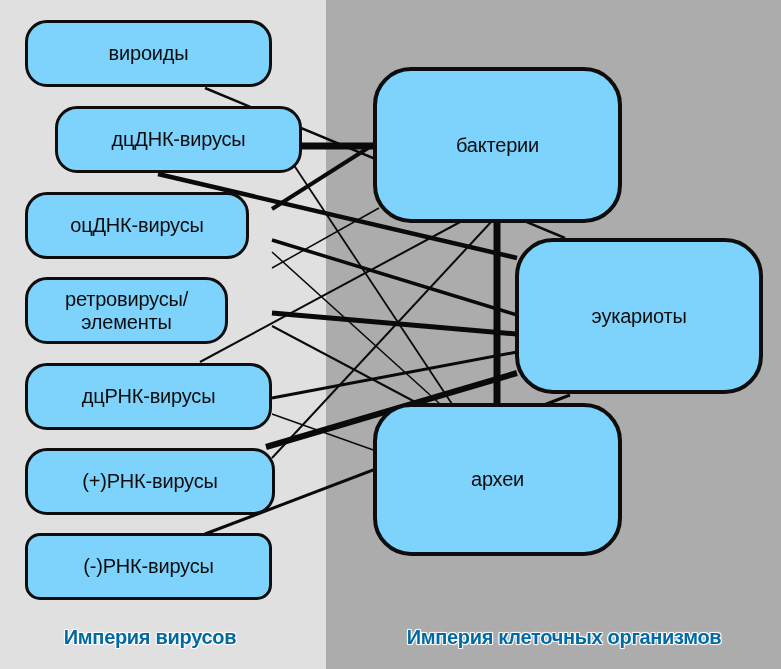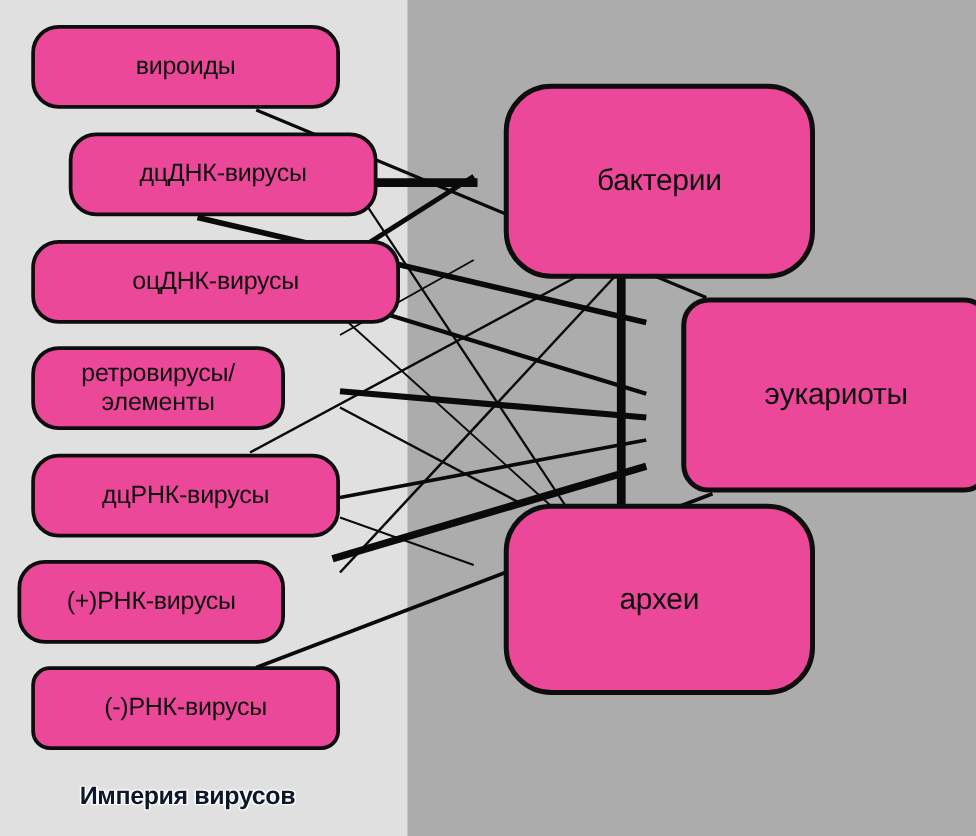--- a/index.html
+++ b/index.html
@@ -7,39 +7,38 @@
   #stage{
     position:relative;width:781px;height:669px;overflow:hidden;
     background:#e0e0e0;
   }
   #right-panel{
     position:absolute;top:0;bottom:0;right:0;width:455px;
   }
   #wires{position:absolute;left:0;top:0;z-index:1;}
   #boxes{position:absolute;left:0;top:0;width:100%;height:100%;z-index:2;}
   .node{
-    position:absolute;background:#ec4899;
+    position:absolute;background:#7dd3fc;
     display:flex;align-items:center;justify-content:center;
     box-sizing:border-box;text-align:center;
     color:#0d0d0d;
     font-stretch:condensed;
     letter-spacing:-0.2px;
   }
   .virus-node{
     border:3px solid #0d0d0d;border-radius:22px;
     font-size:20px;
   }
   .organism-node{
     border:4px solid #0d0d0d;border-radius:38px;
-    font-size:24px;
-    margin-left:30px;
+    font-size:20px;
   }
   .empire-label{
     position:absolute;z-index:3;
-    font-weight:bold;font-size:20px;color:#0f172a;
+    font-weight:bold;font-size:20px;color:#0369a1;
     text-align:center;white-space:nowrap;
     letter-spacing:-0.3px;
     text-shadow:-1px -1px 0 rgba(255,255,255,.85),
                  1px -1px 0 rgba(255,255,255,.85),
                 -1px  1px 0 rgba(255,255,255,.85),
                  1px  1px 0 rgba(255,255,255,.85),
                  0 0 3px rgba(255,255,255,.9);
   }
 </style>
 </head>
@@ -66,39 +65,40 @@
       <polyline points="266,447 517,373" fill="none" stroke="#0a0a0a" stroke-width="6"></polyline>
       <polyline points="205,534 570,395" fill="none" stroke="#0a0a0a" stroke-width="3"></polyline>
     </svg>
   <div id="boxes">
       <div class="node virus-node" style="left: 25px; top: 20px; width: 247px; height: 67px;">
         <span>вироиды</span>
       </div>
       <div class="node virus-node" style="left: 25px; top: 106px; width: 247px; height: 67px; margin-left: 30px;">
         <span>дцДНК-вирусы</span>
       </div>
-      <div class="node virus-node" style="left: 25px; top: 192px; width: 295px; height: 67px;">
+      <div class="node virus-node" style="left: 25px; top: 192px; width: 224px; height: 67px;">
         <span>оцДНК-вирусы</span>
       </div>
       <div class="node virus-node" style="left: 25px; top: 277px; width: 203px; height: 67px;">
         <span>ретровирусы/элементы</span>
       </div>
       <div class="node virus-node" style="left: 25px; top: 363px; width: 247px; height: 67px;">
         <span>дцРНК-вирусы</span>
       </div>
-      <div class="node virus-node" style="left: 14px; top: 448px; width: 214px; height: 67px;">
+      <div class="node virus-node" style="left: 25px; top: 448px; width: 250px; height: 67px;">
         <span>(+)РНК-вирусы</span>
       </div>
       <div class="node virus-node" style="left: 25px; top: 533px; width: 247px; height: 67px; border-radius: 15px;">
         <span>(-)РНК-вирусы</span>
       </div>
       <div class="node organism-node" style="left: 373px; top: 67px; width: 249px; height: 156px;">
         <span>бактерии</span>
       </div>
-      <div class="node organism-node" style="left: 515px; top: 238px; width: 248px; height: 156px; border-radius: 22px;">
+      <div class="node organism-node" style="left: 515px; top: 238px; width: 248px; height: 156px;">
         <span>эукариоты</span>
       </div>
       <div class="node organism-node" style="left: 373px; top: 403px; width: 249px; height: 153px;">
         <span>археи</span>
       </div>
     </div>
   <div class="empire-label" style="left:25px;width:250px;top:626px;">Империя вирусов</div>
+  <div class="empire-label" style="left:404px;width:320px;top:626px;">Империя клеточных организмов</div>
 </div>
 
 </body></html>

